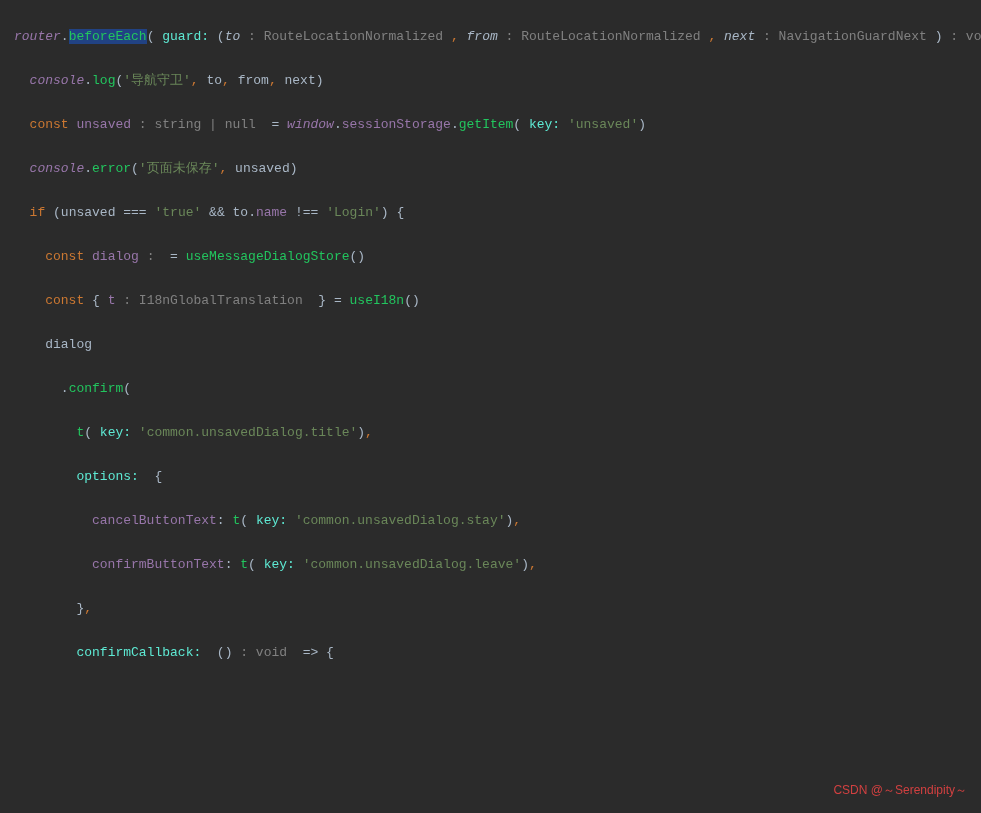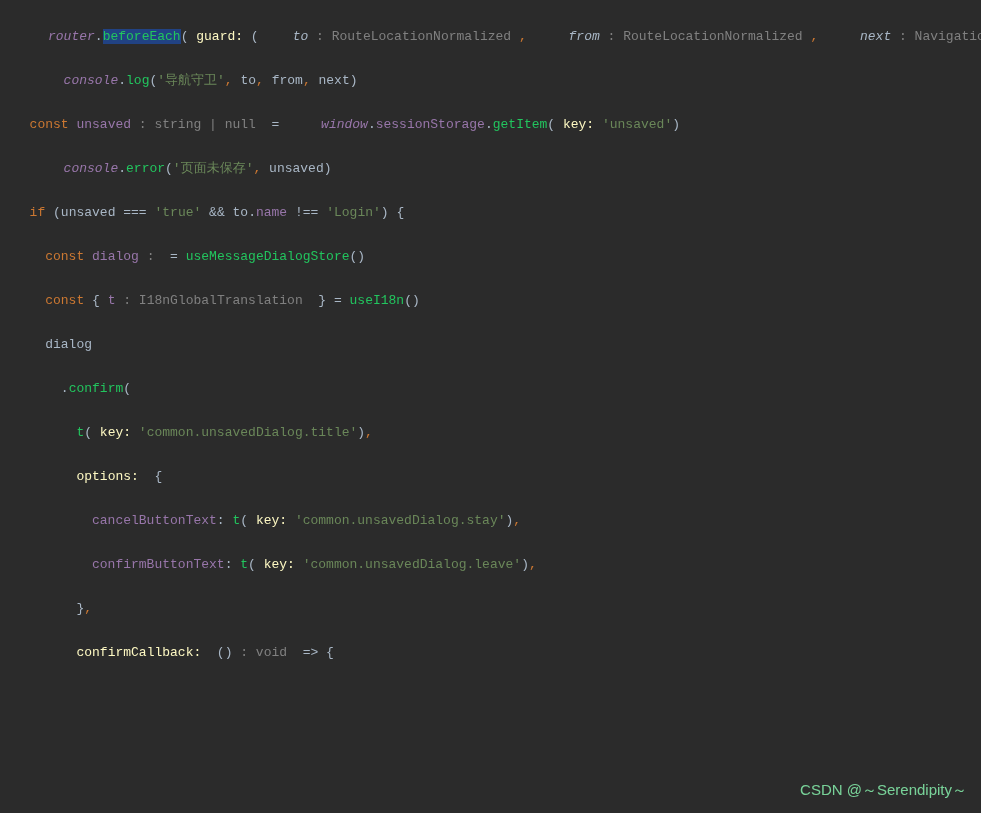--- a/index.html
+++ b/index.html
@@ -18,34 +18,34 @@
   .code-area {
     padding: 4px 0 0 14px;
     white-space: pre;
   }
   .fn { color: #22c55e; margin-top: 16px; }
   .str { color: #6a8759; }
   .id { color: #a9b7c6; }
   .prop { color: #9876aa; }
   .param { color: #a9b7c6; }
   .type { color: #808080; font-style: normal; }
-  .hint { color: #fef9c3; }
+  .hint { color: #5eead4; }
   .punc { color: #a9b7c6; }
   .pkw { color: #cc7832; }
   .global { color: #9876aa; font-style: italic; }
   .bool { color: #cc7832; }
   .sel { background: #214283; }
-  .ital { font-style: italic; margin-left: 34px; }
+  .ital { font-style: italic; }
   .watermark {
     position: absolute;
     bottom: 12px;
     right: 14px;
-    color: #86efac;
+    color: #ef4444;
     font-family: Arial, sans-serif;
-    font-size: 15px;
+    font-size: 12px;
     opacity: 0.85;
   }
 </style>
 </head>
 <body>
 
 <div class="code-area">
 <div><span class="global ital">router</span><span class="punc">.</span><span class="fn sel">beforeEach</span><span class="punc">( </span><span class="hint">guard: </span><span class="punc">(</span><span class="param ital">to</span><span class="type"> : RouteLocationNormalized </span><span class="pkw">, </span><span class="param ital">from</span><span class="type"> : RouteLocationNormalized </span><span class="pkw">, </span><span class="param ital">next</span><span class="type"> : NavigationGuardNext </span><span class="punc">)</span><span class="type"> : void </span></div>
 <div>  <span class="global ital">console</span><span class="punc">.</span><span class="fn">log</span><span class="punc">(</span><span class="str">'导航守卫'</span><span class="pkw">, </span><span class="id">to</span><span class="pkw">, </span><span class="id">from</span><span class="pkw">, </span><span class="id">next</span><span class="punc">)</span></div>
 <div>  <span class="pkw">const</span> <span class="prop">unsaved</span><span class="type"> : string | null </span><span class="punc"> = </span><span class="global ital">window</span><span class="punc">.</span><span class="prop">sessionStorage</span><span class="punc">.</span><span class="fn">getItem</span><span class="punc">( </span><span class="hint">key: </span><span class="str">'unsaved'</span><span class="punc">)</span></div>

